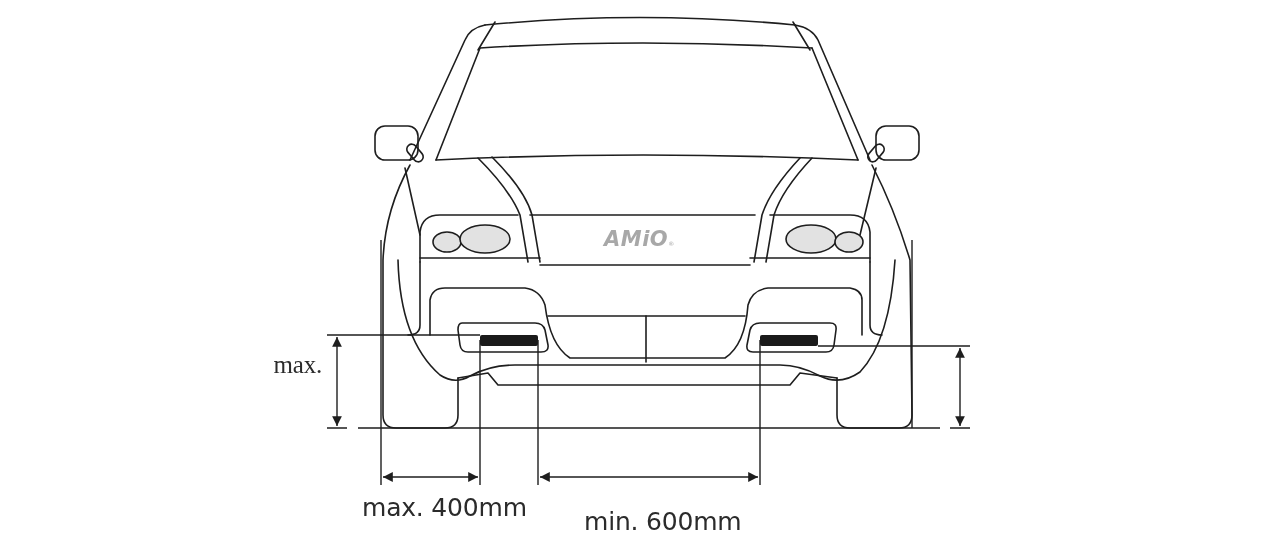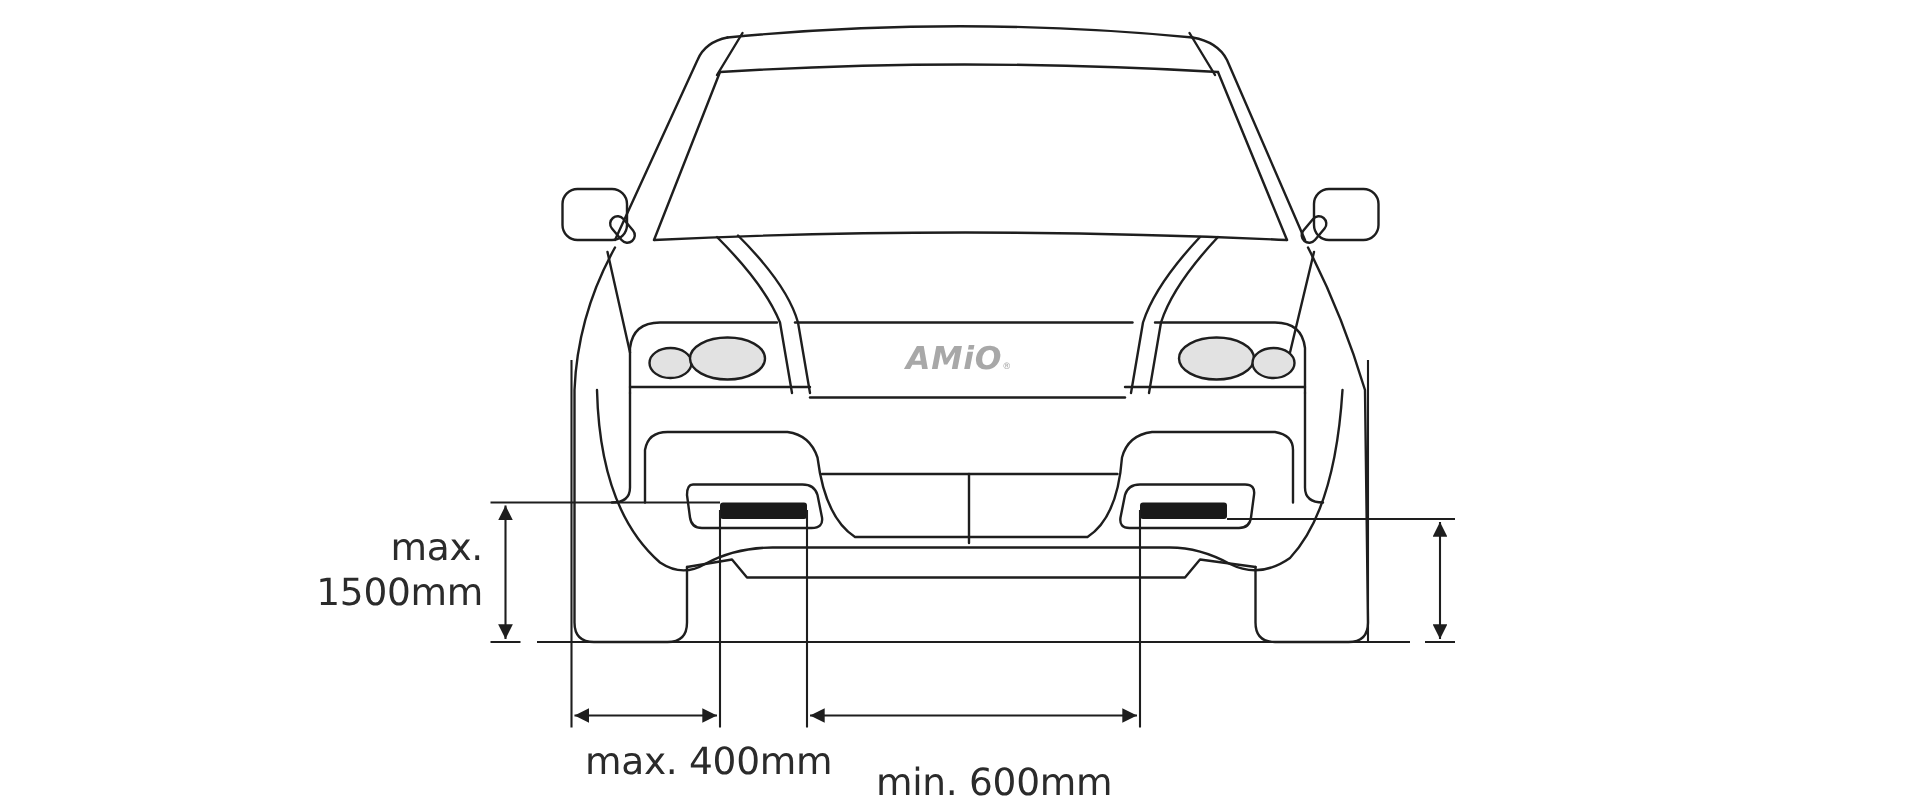--- a/index.html
+++ b/index.html
@@ -1,19 +1,19 @@
 <!DOCTYPE html>
 <html><head>
 <meta charset="utf-8">
 <style>
   html, body { margin:0; padding:0; background:#ffffff; }
   body { width:1280px; height:534px; position:relative; overflow:hidden; font-family:"DejaVu Sans", sans-serif; }
   #diagram { position:absolute; left:0; top:0; width:1280px; height:534px; }
   .lbl { position:absolute; color:#2b2b2b; font-size:25px; line-height:30px; letter-spacing:-0.2px; white-space:nowrap; }
-  .right { text-align:right; }
+  .right { text-align:right;font-family:Liberation Serif, serif; }
   .logo { position:absolute; font-family:"DejaVu Sans", sans-serif; font-weight:bold; font-style:italic; color:#a8a8a8; font-size:21px; letter-spacing:0.5px; }
   .logo sup { font-size:6px; font-style:normal; font-weight:normal; vertical-align:0; }
 </style>
 </head>
 <body>
 
 <svg id="diagram" viewBox="0 0 1280 534" xmlns="http://www.w3.org/2000/svg">
   <defs>
     <marker id="arr" viewBox="0 0 10 10" refX="10" refY="5" markerWidth="7" markerHeight="7" orient="auto-start-reverse">
       <path d="M0,0 L10,5 L0,10 z" fill="#1e1e1e"></path>
@@ -102,21 +102,20 @@
     <line x1="540" y1="477" x2="758" y2="477"></line>
   </g>
 </svg>
 
 <div class="logo" style="left:604px;top:227px;">
   <span>AMiO</span><sup>®</sup>
 </div>
 
 <div class="lbl right" style="left:200px;top:350px;width:122px;">
   <div>max.</div>
-  <div>1500mm</div>
 </div>
 
 <div class="lbl" style="left:971px;top:359px;">
 </div>
 
-<div class="lbl" style="left:362px;top:493px;margin-left:28px;">max. 400mm</div>
+<div class="lbl" style="left:362px;top:493px;">max. 400mm</div>
 
 <div class="lbl" style="left:584px;top:507px;">min. 600mm</div>
 
 </body></html>

